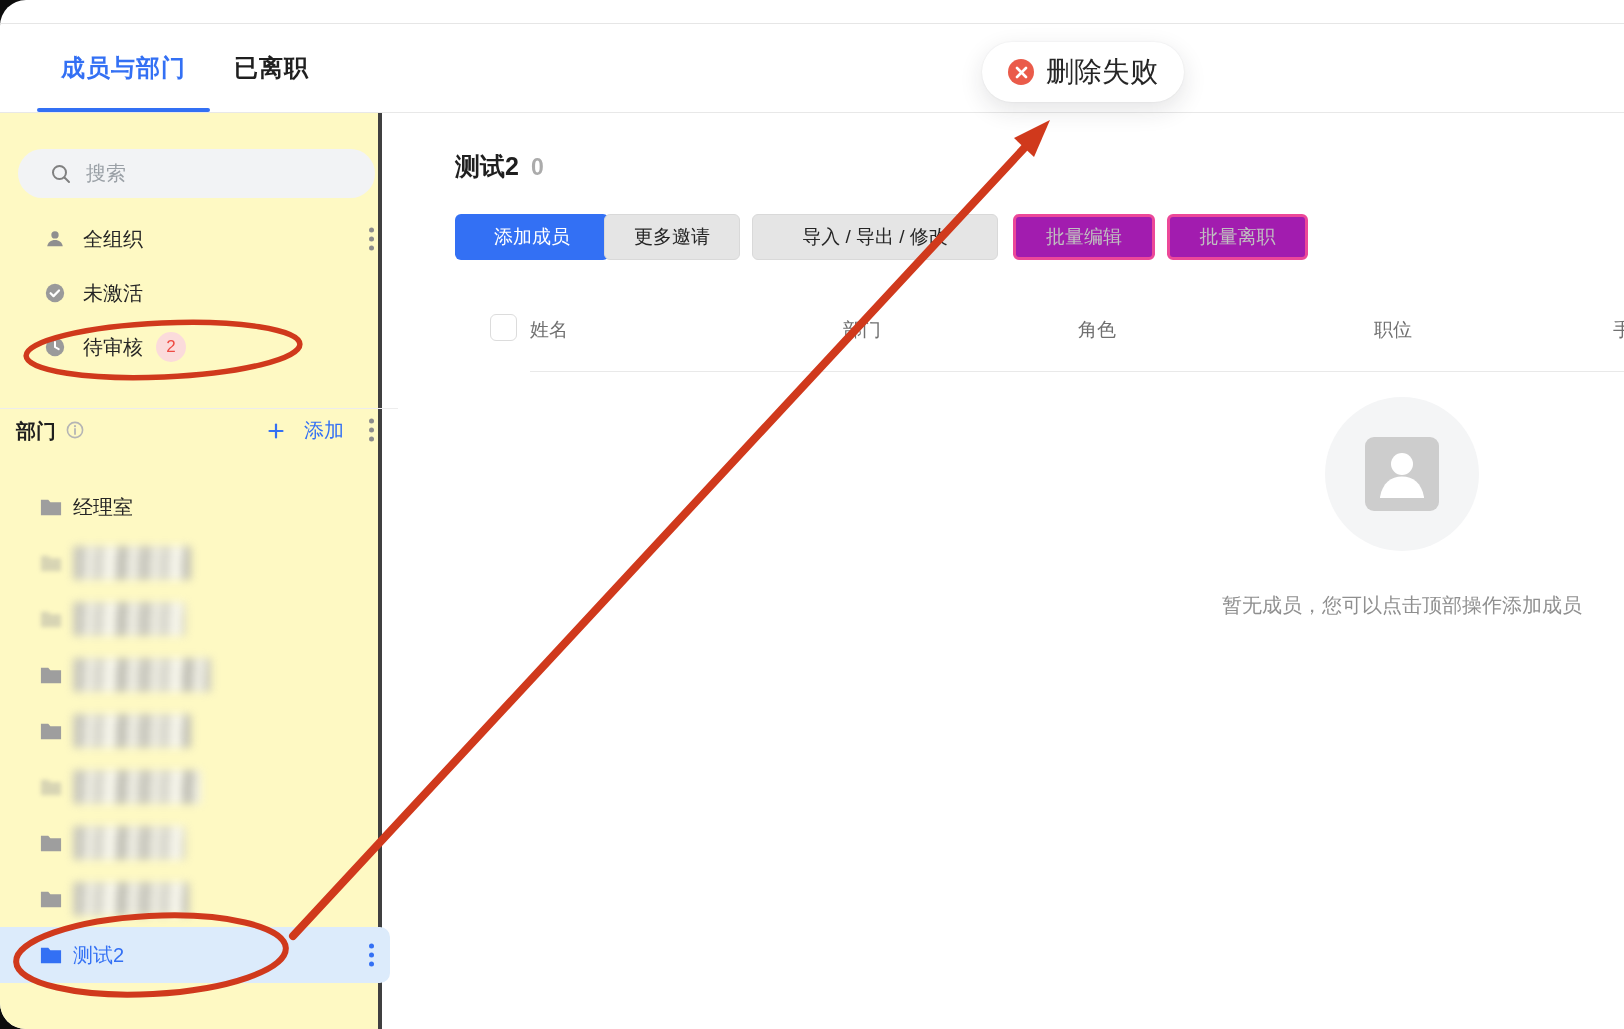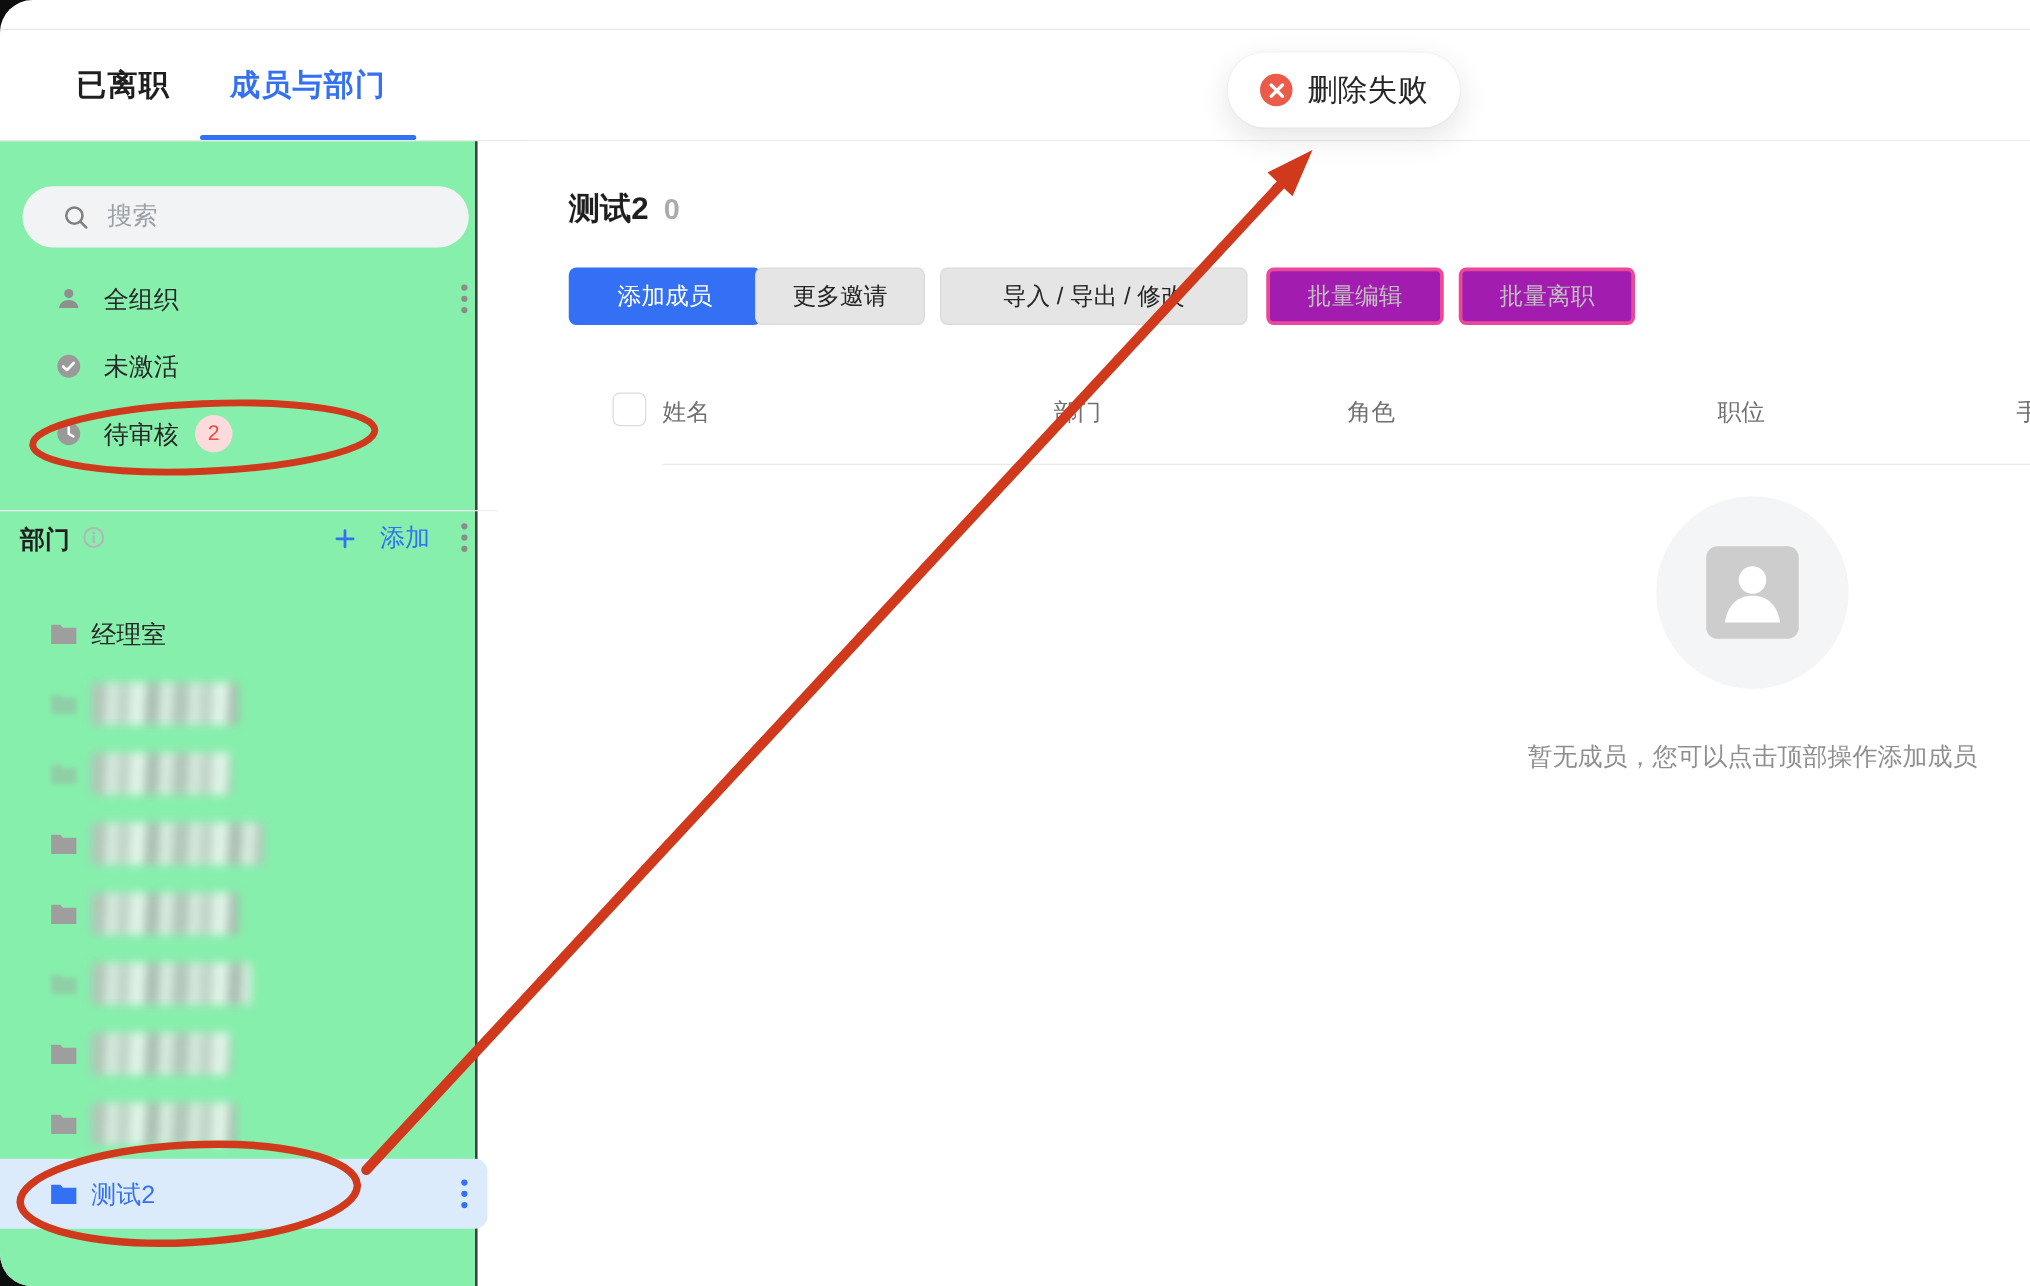--- a/index.html
+++ b/index.html
@@ -36,24 +36,24 @@
   
   .toast {
     position:absolute; left:982px; top:42px; height:60px;
     background:#fff; border-radius:30px;
     display:flex; align-items:center; gap:12px; padding:0 26px;
     box-shadow:0 8px 24px rgba(31,35,41,.12), 0 0 2px rgba(31,35,41,.08);
     z-index:30; white-space:nowrap;
   }
   .toast-icon { width:26px; height:26px; border-radius:50%; background:#ea5b4a; flex:0 0 auto;
     display:flex; align-items:center; justify-content:center; }
-  .toast-text { font-size:24px; color:#262626; }
-
-  
-  .sidebar { position:absolute; top:113px; left:0; width:382px; bottom:0; background:#86efac; border-right:2px solid #404040; }
+  .toast-text { font-size:28px; color:#262626; }
+
+  
+  .sidebar { position:absolute; top:113px; left:0; width:382px; bottom:0; background:#fef9c3; border-right:4px solid #404040; }
   .search {
     position:absolute; top:36px; left:18px; width:357px; height:49px;
     background:#f2f3f5; border-radius:25px;
     display:flex; align-items:center; padding-left:32px;
   }
   .search input {
     border:none; background:transparent; outline:none;
     font-size:20px; color:#333; margin-left:14px; width:260px;
     font-family:inherit;
   }
@@ -132,22 +132,22 @@
   
   .overlay { position:absolute; inset:0; z-index:40; pointer-events:none; }
 </style>
 </head>
 <body>
 
 <div class="frame">
   <div class="top-hairline"></div>
 
   <div class="tabs">
+    <div class="tab active">成员与部门</div>
     <div class="tab">已离职</div>
-    <div class="tab active">成员与部门</div>
   </div>
   <div class="header-border"></div>
 
   <div class="sidebar">
     <div class="search">
       <span style="display:flex;">
         <svg width="22" height="22" viewBox="0 0 22 22" fill="none">
           <circle cx="9.5" cy="9.5" r="6.5" stroke="#808080" stroke-width="2"></circle>
           <line x1="14.5" y1="14.5" x2="19" y2="19" stroke="#808080" stroke-width="2" stroke-linecap="round"></line>
         </svg>

